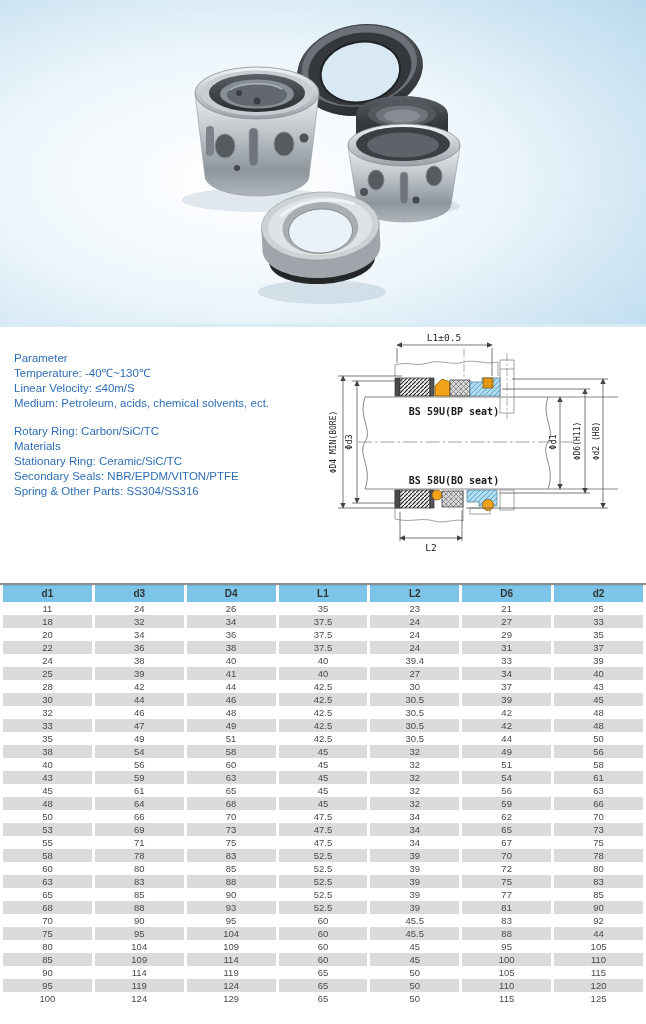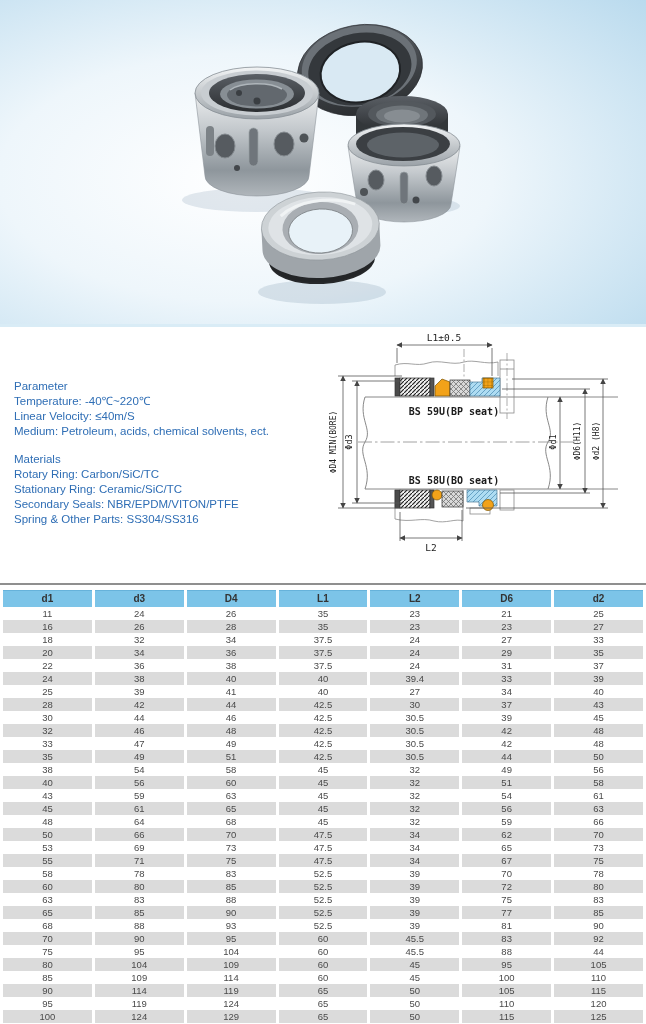--- a/index.html
+++ b/index.html
@@ -4,27 +4,27 @@
 <style>
   html,body{margin:0;padding:0;background:#fff;}
   .page{position:relative;width:646px;height:1024px;overflow:hidden;background:#fff;
         font-family:"Liberation Sans",sans-serif;}
   
   .photo{position:relative;width:646px;height:324px;border-bottom:3px solid #d9ecf6;}
   .photo svg{display:block;}
   
   .specs{position:relative;width:646px;height:256px;background:#fff;}
   .params{position:absolute;left:14px;top:24px;color:var(--param-color,#2f6eb5);
-          font-size:11.5px;line-height:15px;white-space:nowrap;margin-top:28px;}
+          font-size:11.5px;line-height:15px;white-space:nowrap;}
   .params .gap{height:13px;}
   .diagram{position:absolute;left:316px;top:2px;width:310px;height:252px;}
   
   .tbl-topline{height:2px;background:#8f8f8f;margin:0;}
   table.size{width:646px;table-layout:fixed;border-collapse:separate;border-spacing:3px 0;
-             margin-top:5px;}
+             }
   table.size th{height:16px;line-height:16px;padding:0;font-size:10px;font-weight:bold;
                 color:#333;background:var(--header-bg,#7cc4e8);border-top:1px solid #66b2da;
                 text-align:center;}
   table.size td{height:13px;line-height:13px;padding:0;font-size:9.5px;color:#4a4a4a;
                 text-align:center;}
   table.size tbody tr:nth-child(even) td{background:var(--row-alt,#dbdbdb);}
 </style>
 </head>
 <body>
 
@@ -110,26 +110,26 @@
         <ellipse cx="59" cy="44" rx="38" ry="26" fill="#a9aeb3"></ellipse>
         <ellipse cx="59" cy="47" rx="32" ry="22" fill="#e8f2f8" stroke="#777c80" stroke-width="0.8"></ellipse>
         <path d="M20,30 A52,29 0 0 1 95,22" fill="none" stroke="#f4f6f7" stroke-width="3" opacity="0.8"></path>
       </g>
     </svg>
   </div>
 
   <div class="specs">
     <div class="params">
       <div>Parameter</div>
-      <div>Temperature: -40℃~220℃</div>
+      <div>Temperature: -40℃~130℃</div>
       <div>Linear Velocity: ≤40m/S</div>
       <div>Medium: Petroleum, acids, chemical solvents, ect.</div>
       <div class="gap"></div>
+      <div>Rotary Ring: Carbon/SiC/TC</div>
       <div>Materials</div>
-      <div>Rotary Ring: Carbon/SiC/TC</div>
       <div>Stationary Ring: Ceramic/SiC/TC</div>
       <div>Secondary Seals: NBR/EPDM/VITON/PTFE</div>
       <div>Spring &amp; Other Parts: SS304/SS316</div>
     </div>
 
     <div class="diagram">
       <svg width="310" height="252" viewBox="0 0 310 252">
         <defs>
           <marker id="ma" viewBox="0 0 10 10" refX="9" refY="5" markerWidth="7" markerHeight="7" orient="auto-start-reverse">
             <path d="M0,0 L10,5 L0,10 z" fill="#444"></path>
@@ -249,29 +249,20 @@
         <tr>
           <td>11</td>
           <td>24</td>
           <td>26</td>
           <td>35</td>
           <td>23</td>
           <td>21</td>
           <td>25</td>
         </tr>
         <tr>
-          <td>16</td>
-          <td>26</td>
-          <td>28</td>
-          <td>35</td>
-          <td>23</td>
-          <td>23</td>
-          <td>27</td>
-        </tr>
-        <tr>
           <td>18</td>
           <td>32</td>
           <td>34</td>
           <td>37.5</td>
           <td>24</td>
           <td>27</td>
           <td>33</td>
         </tr>
         <tr>
           <td>20</td>

